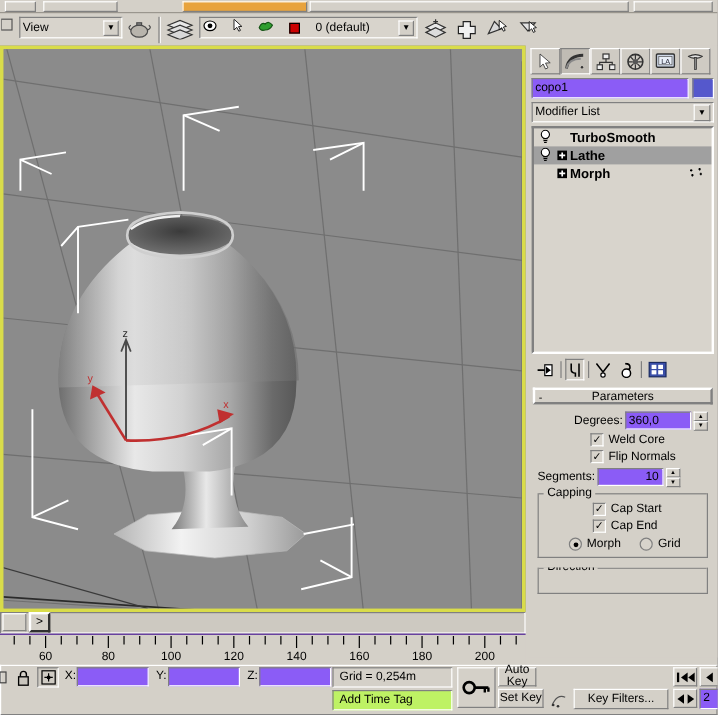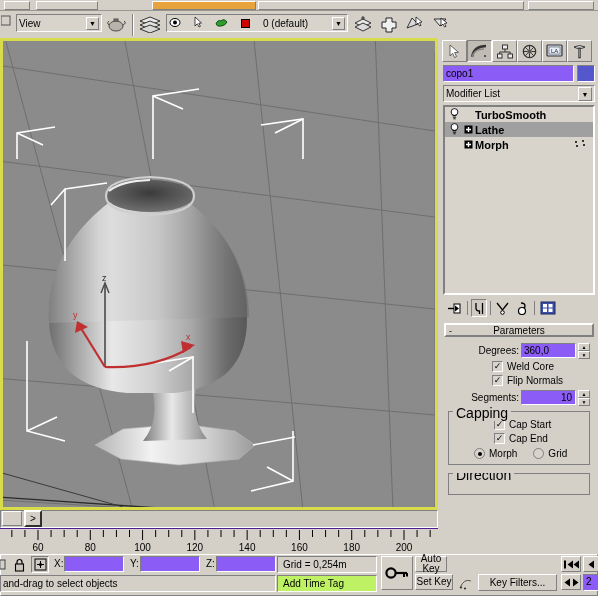--- a/index.html
+++ b/index.html
@@ -68,21 +68,21 @@
   .stackrow.sel { background:#a0a0a0; }
   .stackrow .nm { font-weight:bold; }
   .rollout-title {
     background:#d4d0c8; border:2px solid; border-color:#fff #808080 #808080 #fff;
     height:14px; line-height:11px; text-align:center; font-size:10px; position:relative;
   }
   .rollout-title .minus { position:absolute; left:3px; top:1px; font-size:9px; }
   .grp { border:1px solid #808080; border-top:none; position:relative;
          margin-top:6px; padding:6px 5px 5px; }
   .grp > .lg { position:absolute; top:-6px; left:4px; background:#d4d0c8;
-               padding:0 3px; font-size:14px; }
+               padding:0 3px; font-size:10px; }
   .grp::before { content:""; position:absolute; top:0; left:0; right:0; height:1px; background:#808080;}
   .ck { width:11px; height:11px; background:#d8d4cc;
         border:1px solid; border-color:#808080 #fff #fff #808080;
         display:inline-flex; align-items:center; justify-content:center;
         font-size:9px; line-height:1; }
   .rd { width:11px; height:11px; border-radius:50%;
         background:#d8d4cc; border:1px solid #808080;
         display:inline-flex; align-items:center; justify-content:center; }
   .rd i { width:4px; height:4px; border-radius:50%; background:#000; display:block; }
   .spin { width:12px; height:15px; display:flex; flex-direction:column; }
@@ -511,21 +511,21 @@
       <div style="display:flex;align-items:center;gap:4px;margin-top:3px;padding-left:44px;">
         <span class="ck">✓</span>
         <span>Weld Core</span>
       </div>
 
       <div style="display:flex;align-items:center;gap:4px;margin-top:3px;padding-left:44px;">
         <span class="ck">✓</span>
         <span>Flip Normals</span>
       </div>
 
-      <div style="display:flex;align-items:center;justify-content:flex-end;gap:2px;margin-top:4px;">
+      <div style="display:flex;align-items:center;justify-content:flex-start;gap:2px;margin-top:4px;">
         <span>Segments:</span>
         <div class="field" style="width:55px;padding-left:39px;">10</div>
         <div class="spin">
             <div>▲</div>
             <div>▼</div>
           </div>
       </div>
 
       <div class="grp">
         <span class="lg">Capping</span>
@@ -582,21 +582,20 @@
   <div class="field" style="position:absolute;left:64px;top:2px;width:60px;height:16px;"></div>
   <div style="position:absolute;left:130px;top:4px;">Y:</div>
   <div class="field" style="position:absolute;left:140px;top:2px;width:60px;height:16px;"></div>
   <div style="position:absolute;left:206px;top:4px;">Z:</div>
   <div class="field" style="position:absolute;left:216px;top:2px;width:60px;height:16px;"></div>
 
   <div class="bev-in" style="position:absolute;left:277px;top:2px;width:100px;height:17px;display:flex;align-items:center;padding-left:5px;background:#d4d0c8;">Grid = 0,254m</div>
 
   <div class="bev-in" style="position:absolute;left:277px;top:21px;width:100px;height:17px;display:flex;align-items:center;padding-left:5px;background:#bef264;">Add Time Tag</div>
 
-  <div class="bev-in" style="position:absolute;left:0px;top:21px;width:276px;height:17px;display:flex;align-items:center;padding-left:2px;background:#d4d0c8;">and-drag to select objects</div>
 
   <div class="btn" style="position:absolute;left:381px;top:2px;width:32px;height:34px;">
     <svg width="24" height="16" viewBox="0 0 24 16">
         <circle cx="6" cy="8" r="4.6" fill="none" stroke="#000" stroke-width="2.2"></circle>
         <path d="M10.5 8 H22" stroke="#000" stroke-width="2.2"></path>
         <path d="M19 8 V12 M22 8 V11.5" stroke="#000" stroke-width="2"></path>
       </svg>
   </div>
 
   <div class="btn" style="position:absolute;left:415px;top:2px;width:32px;height:16px;">Auto Key</div>

